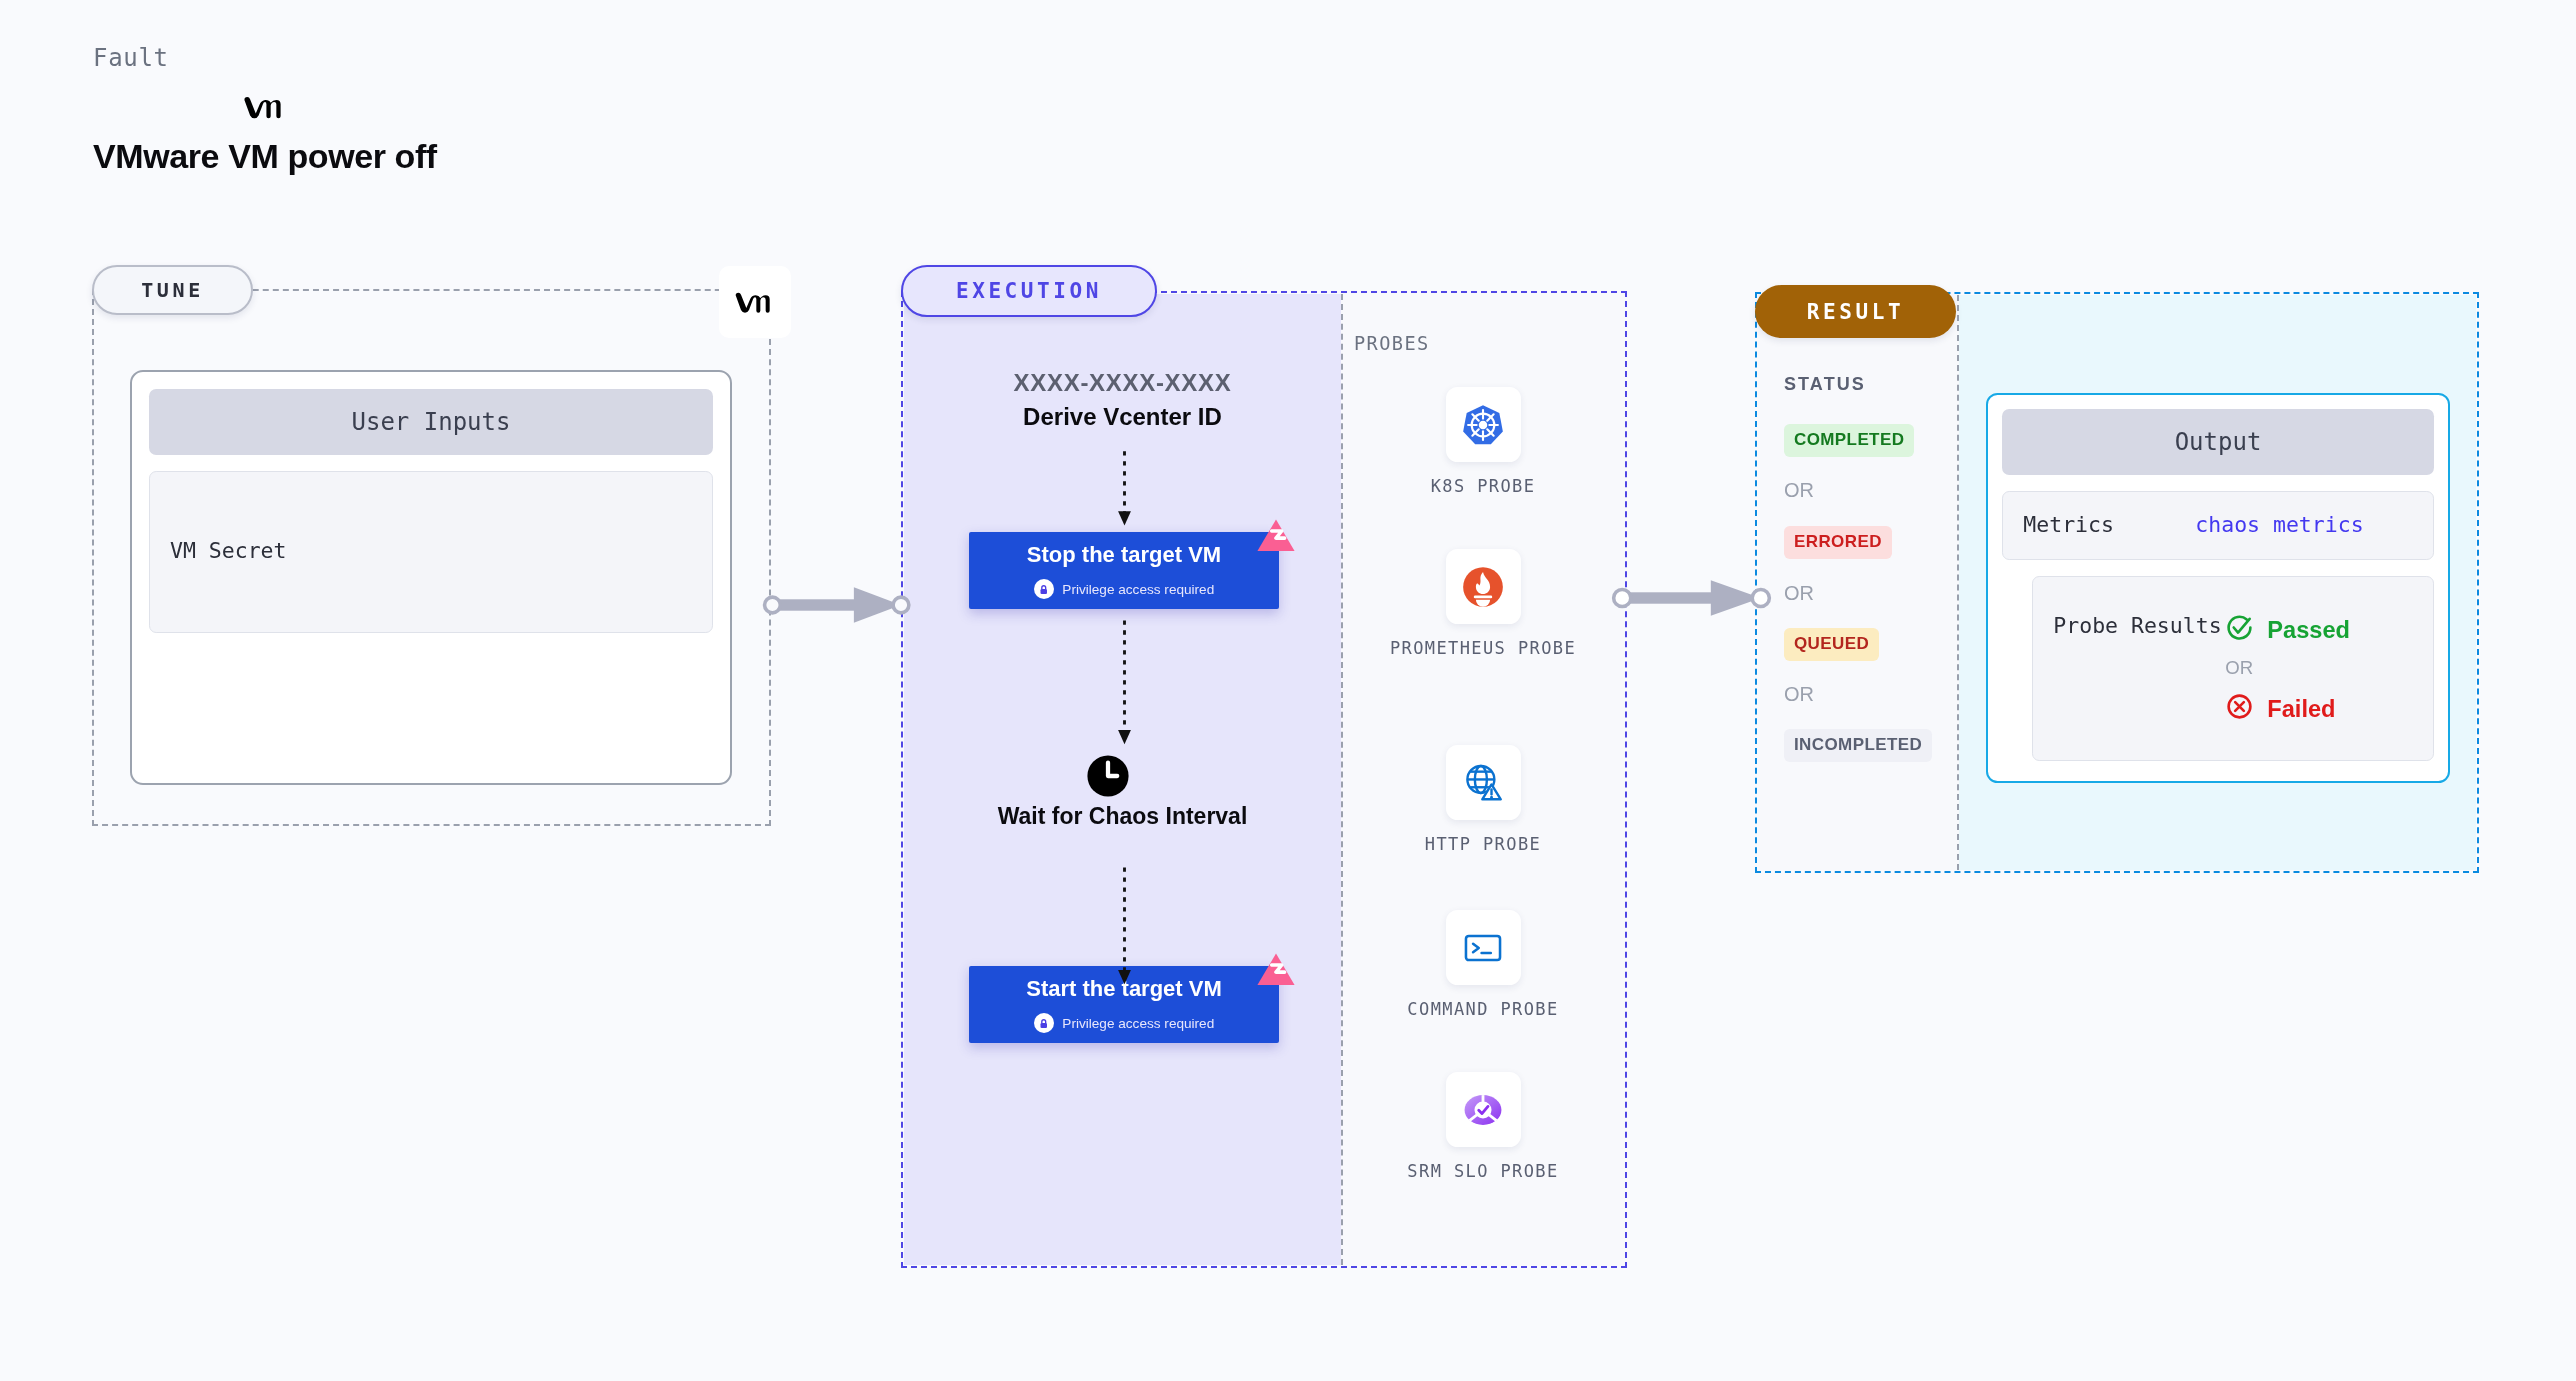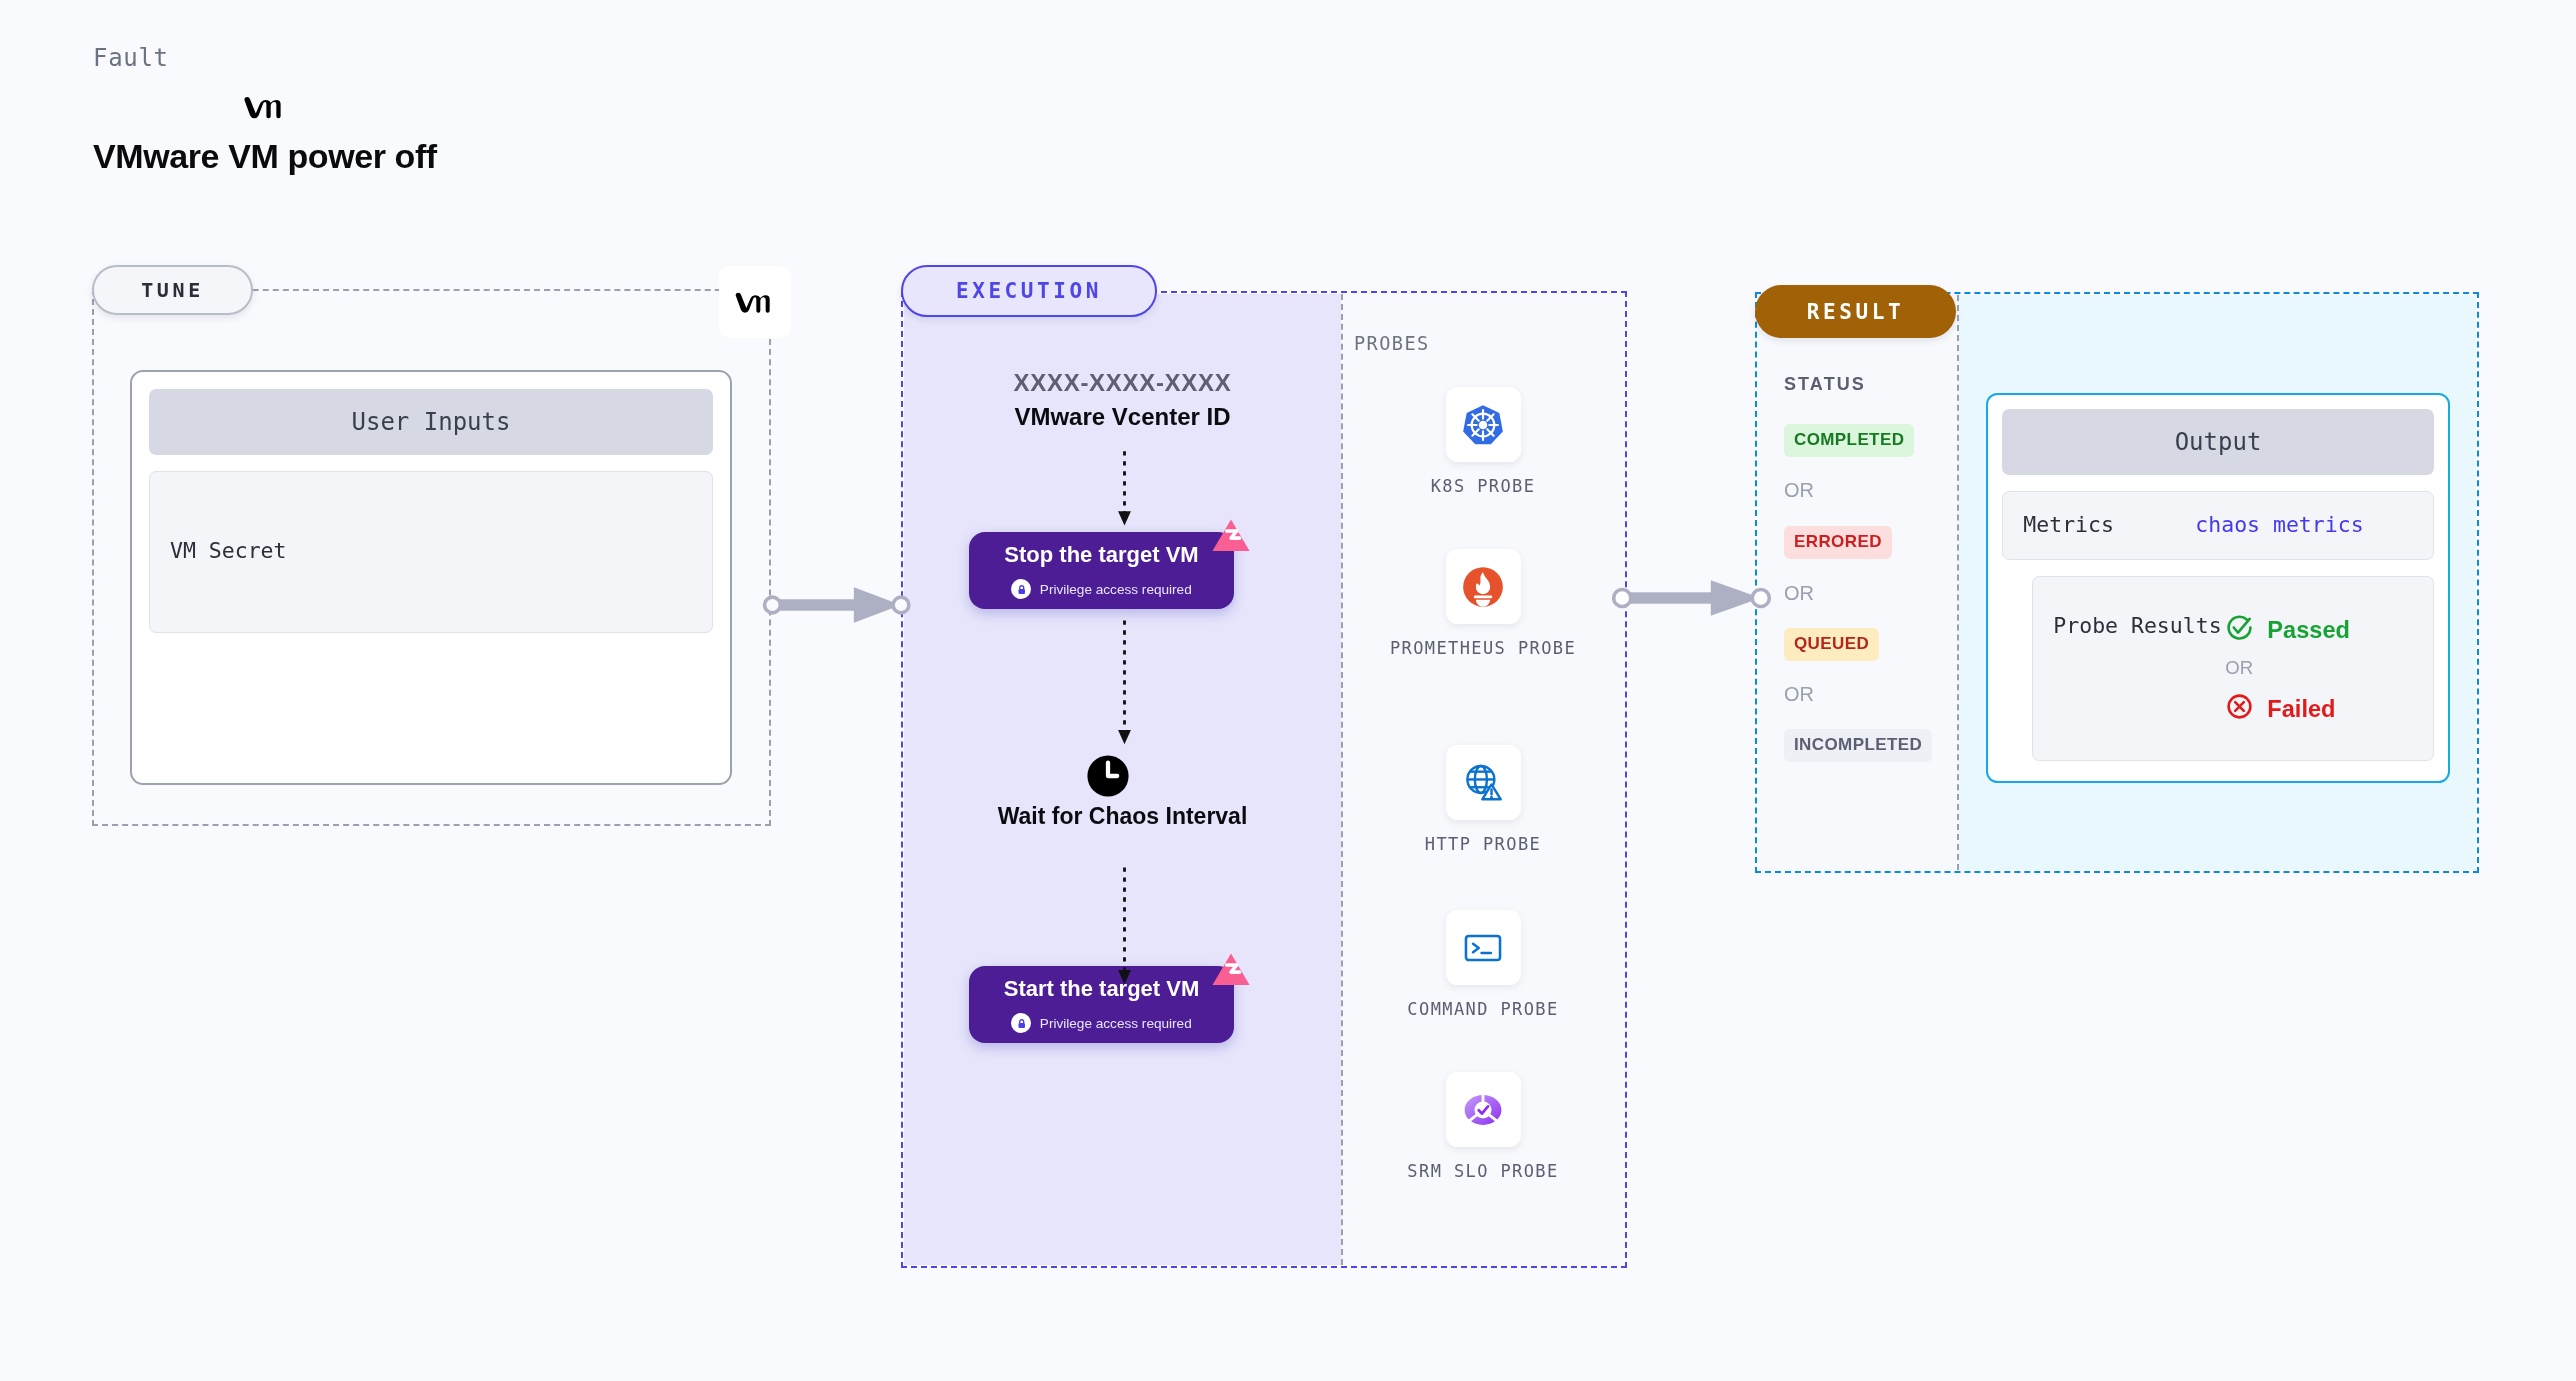--- a/index.html
+++ b/index.html
@@ -109,22 +109,22 @@
   #derive-id {
     position: absolute; left: 904px; top: 369px; width: 437px; text-align: center;
     font-size: 24px; font-weight: bold; color: #5c6070; letter-spacing: 0.7px;
   }
   #derive-name {
     position: absolute; left: 904px; top: 403px; width: 437px; text-align: center;
     font-size: 24px; font-weight: bold; color: #0b0b0f;
   }
 
   .flow-card {
-    position: absolute; left: 969px; width: 265px; height: 77px;
-    background: #4c1d95; border-radius: 16px; color: #fff;
+    position: absolute; left: 969px; width: 310px; height: 77px;
+    background: #1d4ed8; border-radius: 2px; color: #fff;
     display: flex; flex-direction: column; align-items: center; justify-content: center;
     box-shadow: 0 4.3px 11.5px rgba(60,50,180,.25);
   }
   .flow-card-title { font-size: 22px; font-weight: bold; }
   .flow-card-sub {
     display: flex; align-items: center; gap: 8.6px; margin-top: 11.5px;
     font-size: 13.6px; color: #e8e7fc;
   }
   .lock-badge {
     width: 20px; height: 20px; border-radius: 50%; background: #fff;
@@ -218,21 +218,21 @@
 </div>
 
 <div id="exec-inner"></div>
 <div id="probes-panel"></div>
 <div id="exec-panel"></div>
 <div class="stage-pill" id="exec-pill">
   <span>EXECUTION</span>
 </div>
 
 <div id="derive-id">XXXX-XXXX-XXXX</div>
-<div id="derive-name">VMware Vcenter ID</div>
+<div id="derive-name">Derive Vcenter ID</div>
 
 <div class="stage-arrow" style="left:1096px; top:451px;">
   <svg width="57" height="79" viewBox="0 0 80 110">
     <line x1="40" y1="0" x2="40" y2="88" stroke="#111" stroke-width="4" stroke-dasharray="6 8"></line>
     <path d="M40 104 L31 84 L49 84 Z" fill="#111"></path>
   </svg>
 </div>
 
 <div class="flow-card" style="top:532px;">
   <span class="pink-badge">

